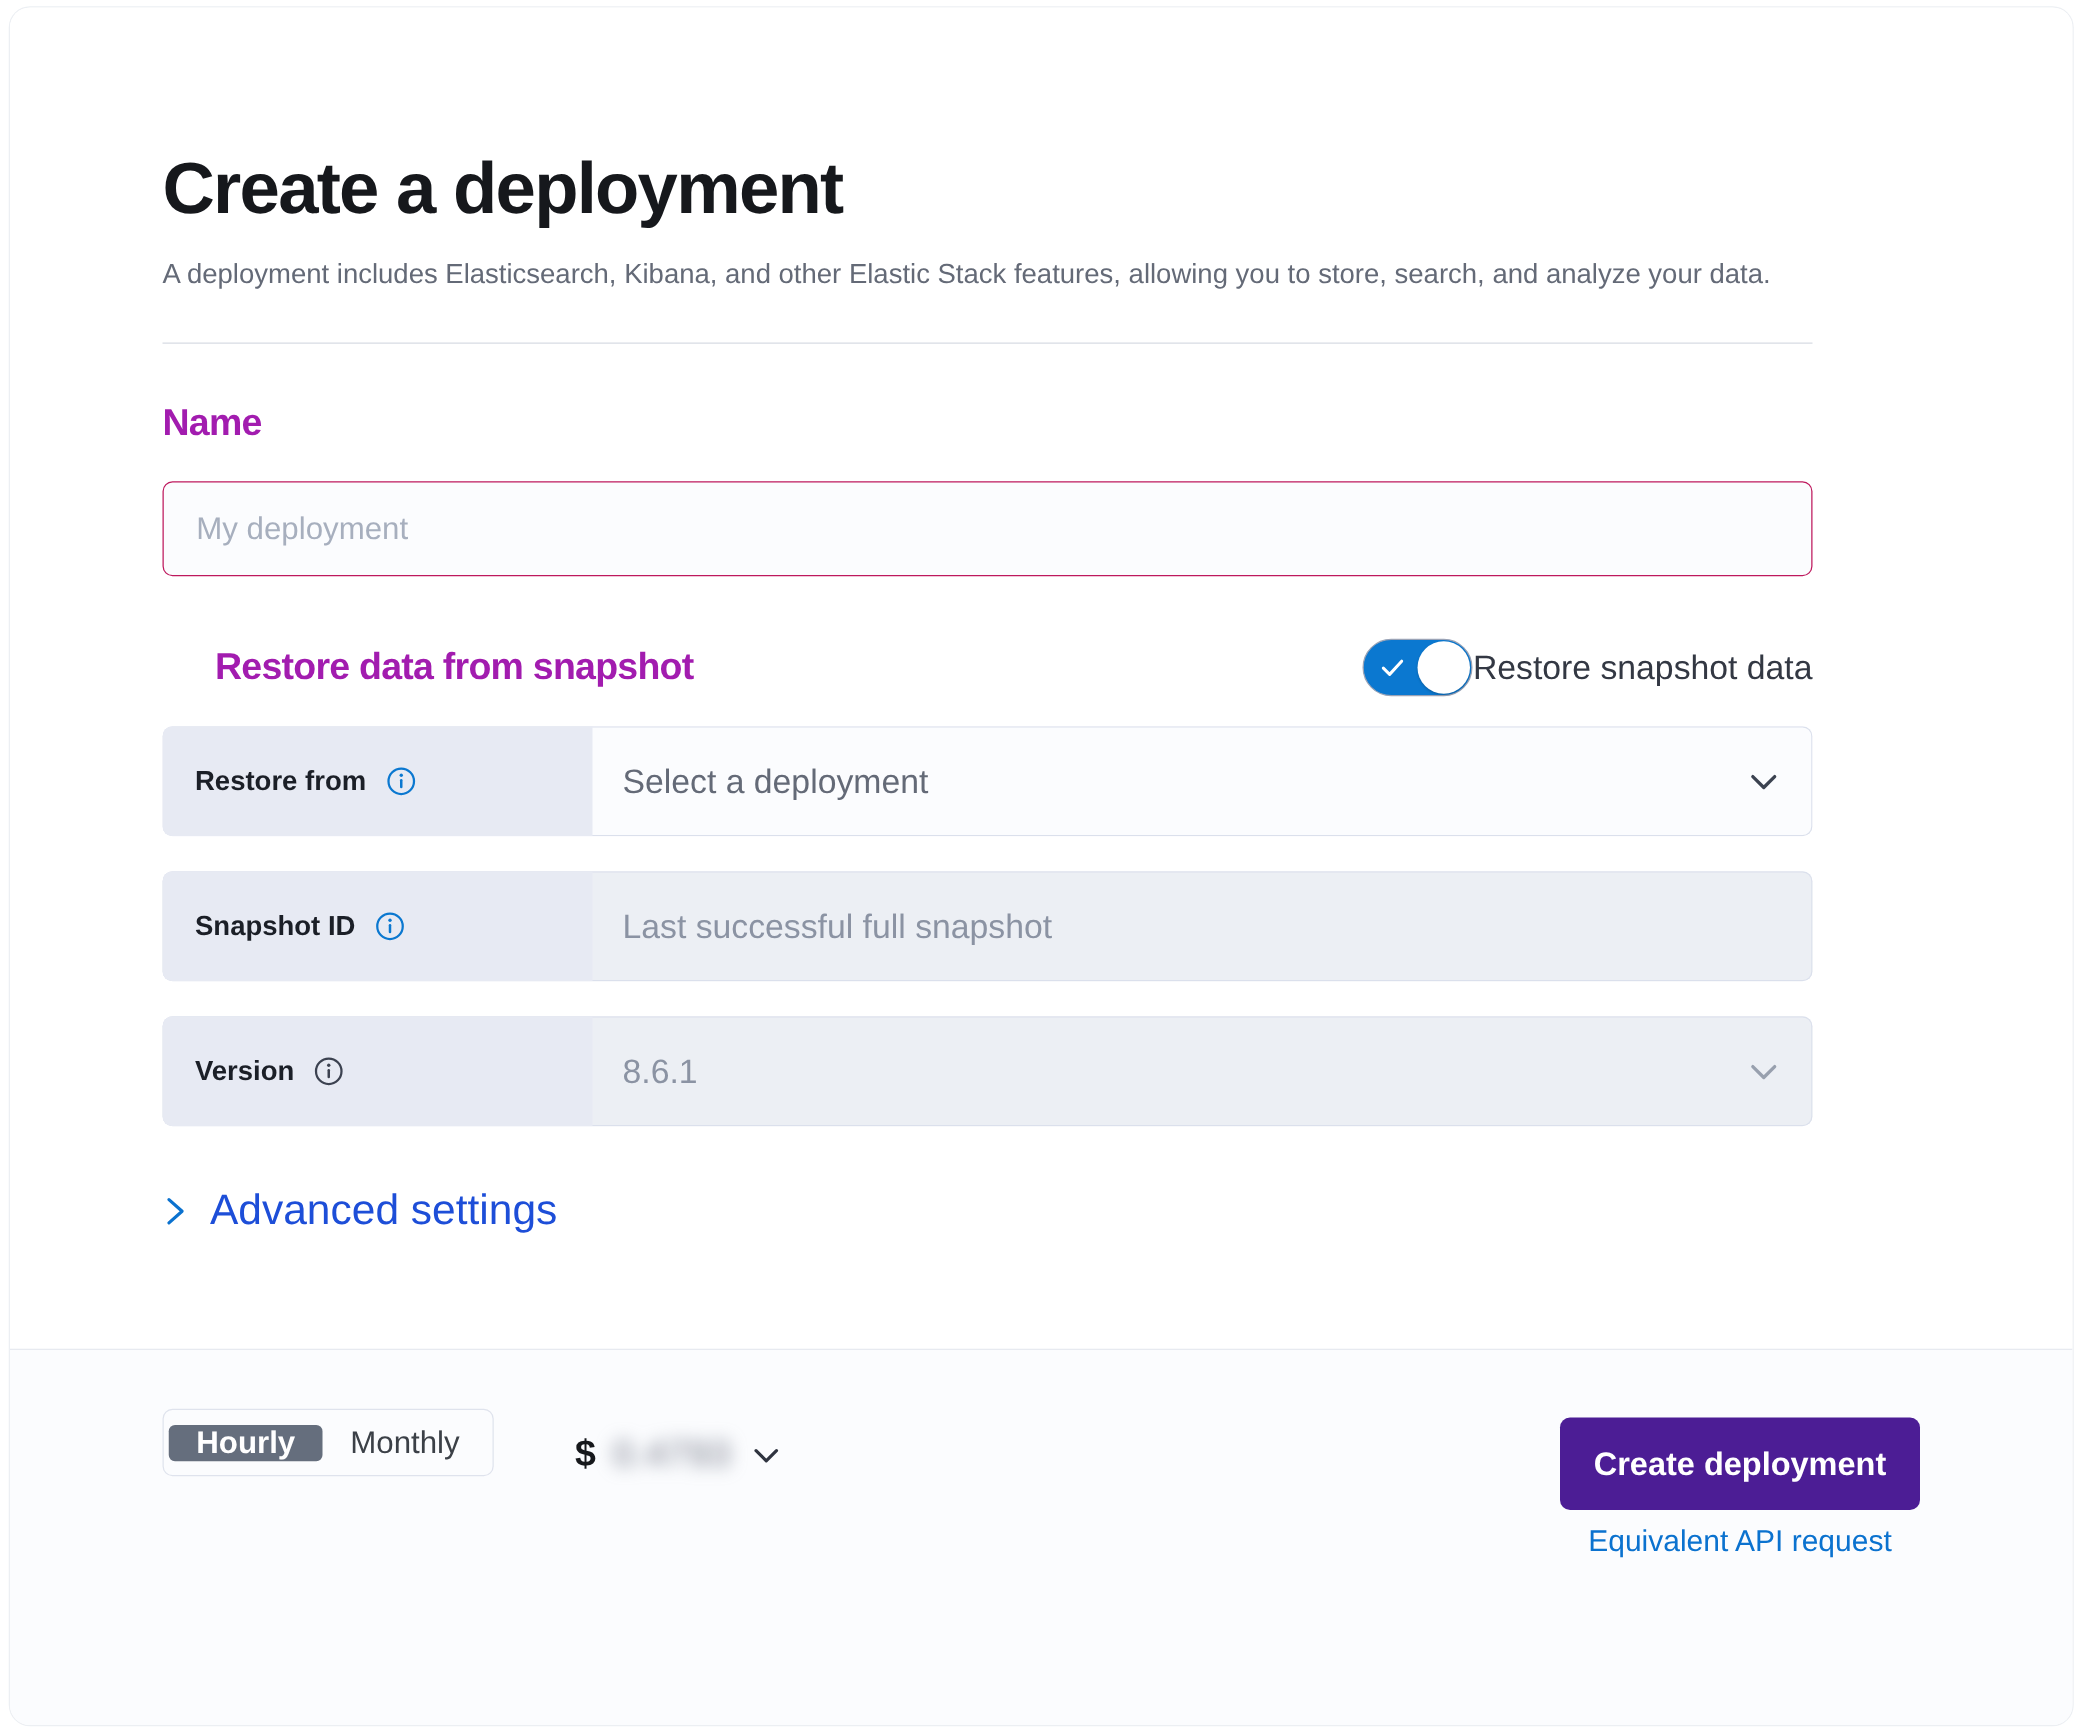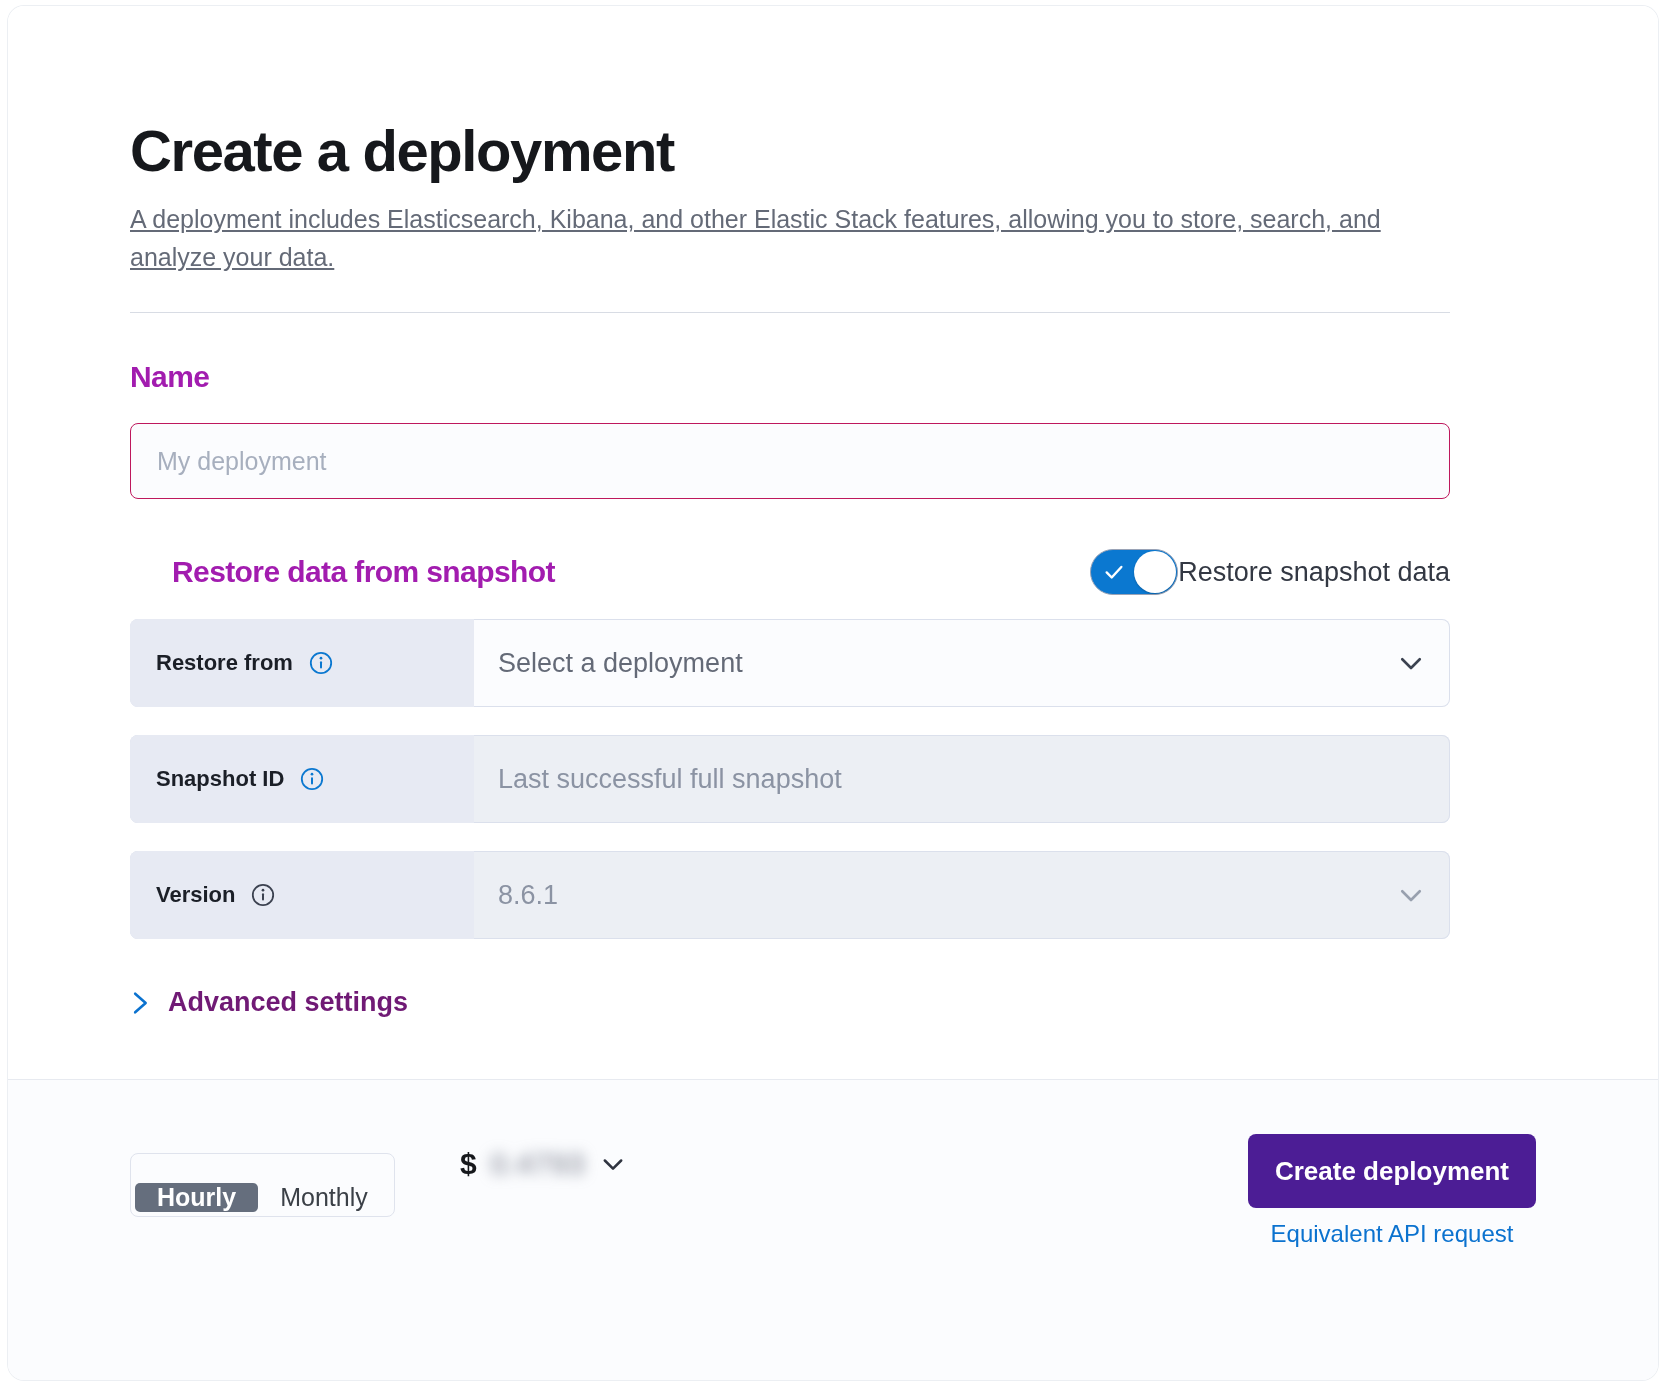--- a/index.html
+++ b/index.html
@@ -58,26 +58,25 @@
     font-size: 58px;
     line-height: 66px;
     letter-spacing: -1.4px;
     font-weight: 800;
     color: #16181c;
   }
 
   p.subtitle {
     margin: 0;
     padding-top: 16px;
-    font-size: 25px;
+    font-size: 22px;
     line-height: 38px;
     color: #646a77;
     max-width: 1290px;
     font-weight: 400;
-    text-decoration: underline;
   }
 
   .divider {
     margin-top: 36px;
     height: 1px;
     background: #d8dce4;
     width: 1320px;
   }
 
   h2.section {
@@ -202,23 +201,22 @@
   .chev { width: 30px; height: 30px; flex: none; }
 
   
   .adv {
     margin-top: 48px;
     display: flex;
     align-items: center;
     gap: 16px;
   }
   .adv .lbl {
-    font-size: 27px;
-    color: #701a75;
-    font-weight: bold;
+    font-size: 34px;
+    color: #1d4ed8;
   }
   .adv .chev-r { width: 22px; height: 28px; }
 
   
   .footer {
     position: absolute;
     left: 0;
     right: 0;
     top: 1073px;
     bottom: 0;
@@ -229,29 +227,29 @@
     position: absolute;
     left: 122px;
     right: 122px;
     top: 0;
     height: 100%;
   }
 
   .seg {
     position: absolute;
     left: 0;
-    top: 73px;
+    top: 47px;
     display: flex;
     background: #fbfcfe;
     border: 1px solid #dfe3ed;
     border-radius: 8px;
     padding: 4px;
     box-sizing: border-box;
-    height: 64px;
-    align-items: flex-end;
+    height: 54px;
+    align-items: center;
   }
   .seg .opt {
     display: flex;
     align-items: center;
     justify-content: center;
     padding: 0 22px;
     font-size: 25px;
     color: #3b4047;
     border-radius: 5px;
   }

